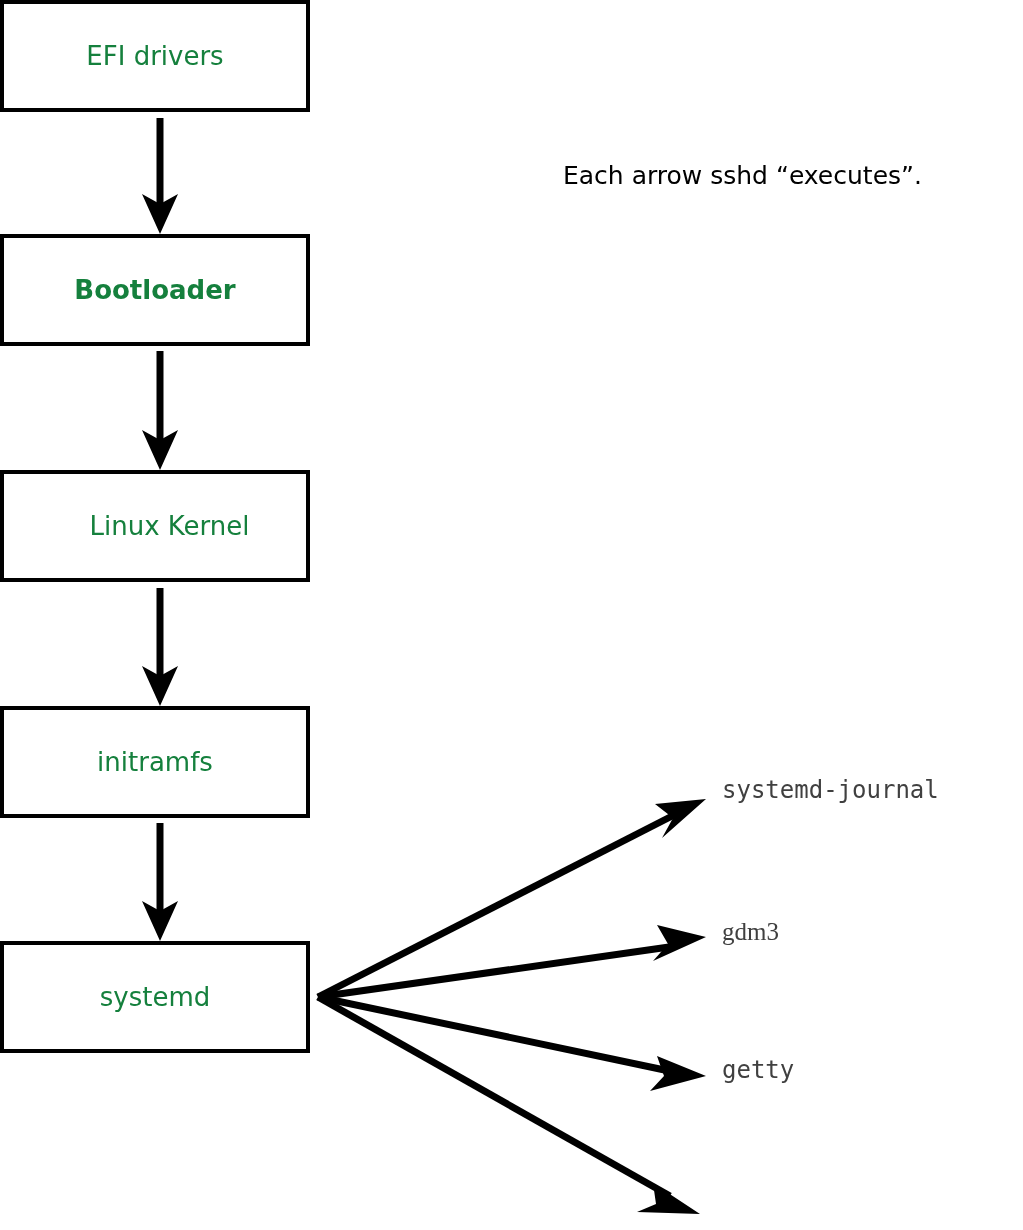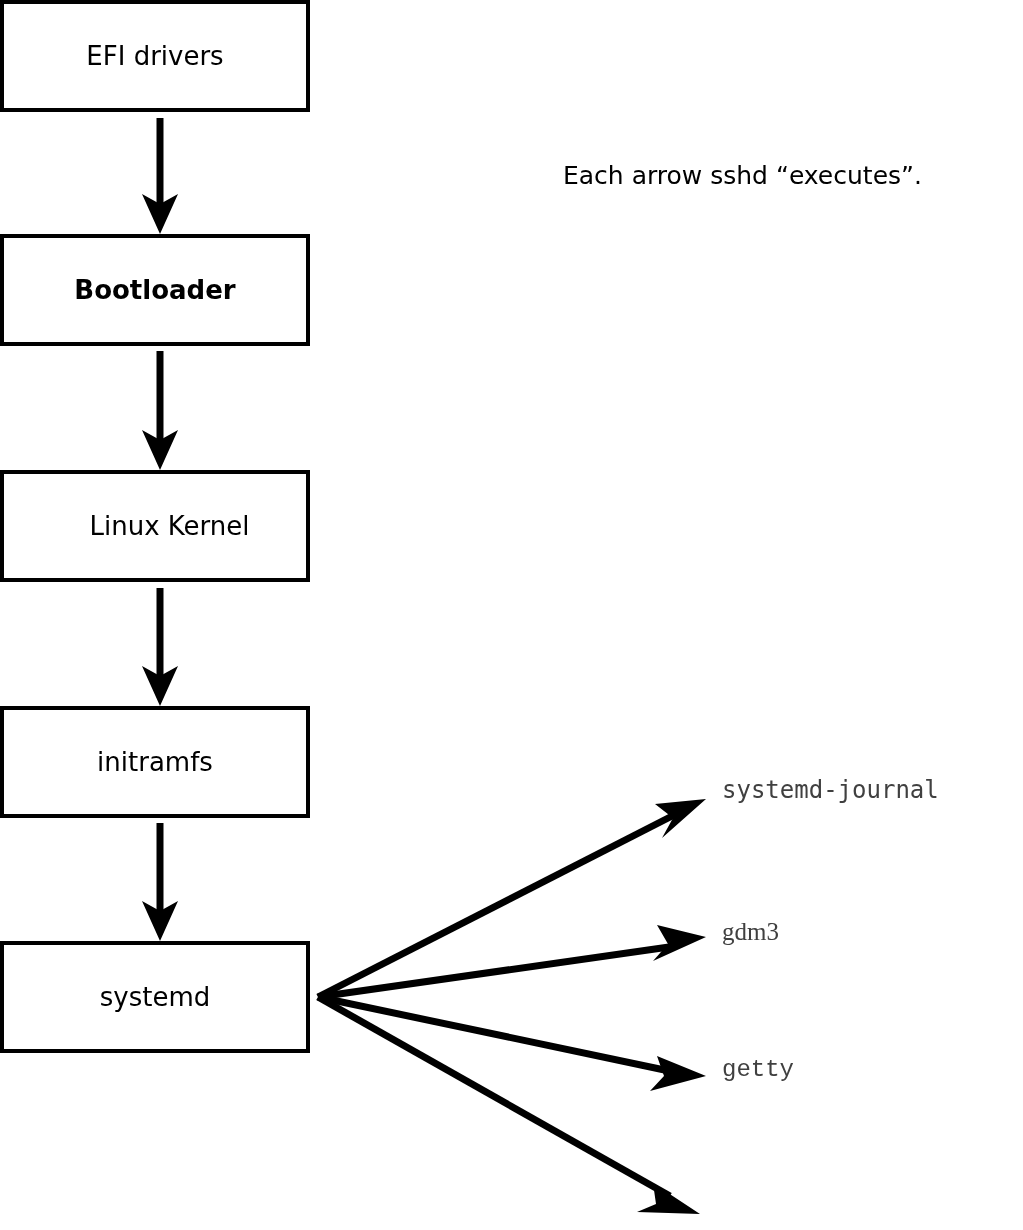--- a/index.html
+++ b/index.html
@@ -31,21 +31,21 @@
     background: #ffffff;
     box-sizing: border-box;
     display: flex;
     align-items: center;
     justify-content: center;
   }
   .boot-box-label {
     font-family: "DejaVu Sans", "Liberation Sans", sans-serif;
     font-size: 26px;
     line-height: 1;
-    color: #000000;
+    color: #15803d;
     white-space: nowrap;
   }
   
   #arrow-layer {
     position: absolute;
     left: 0;
     top: 0;
     width: 1023px;
     height: 1230px;
     pointer-events: none;
@@ -140,17 +140,17 @@
   <div class="boot-box" style="top:941px;">
     <span class="boot-box-label">systemd</span>
   </div>
 
   <div class="legend-note">Each arrow sshd “executes”.</div>
 
   <div class="service-label mono" style="left:722px; top:778px;">systemd-journal</div>
 
   <div class="service-label sans" style="left:722px; top:919px;">gdm3</div>
 
-  <div class="service-label mono" style="left:722px; top:1058px;font-family:Liberation Mono, monospace;">getty</div>
+  <div class="service-label mono" style="left:722px; top:1058px;">getty</div>
 
   <div class="service-label sans" style="left:712px; top:1194px;margin-top:36px;">sshd</div>
 
 </div>
 
 </body></html>

